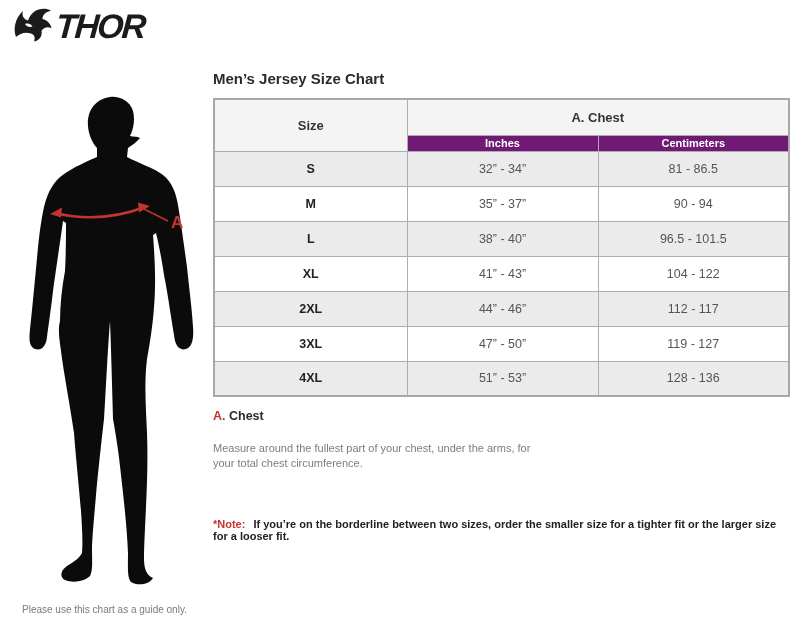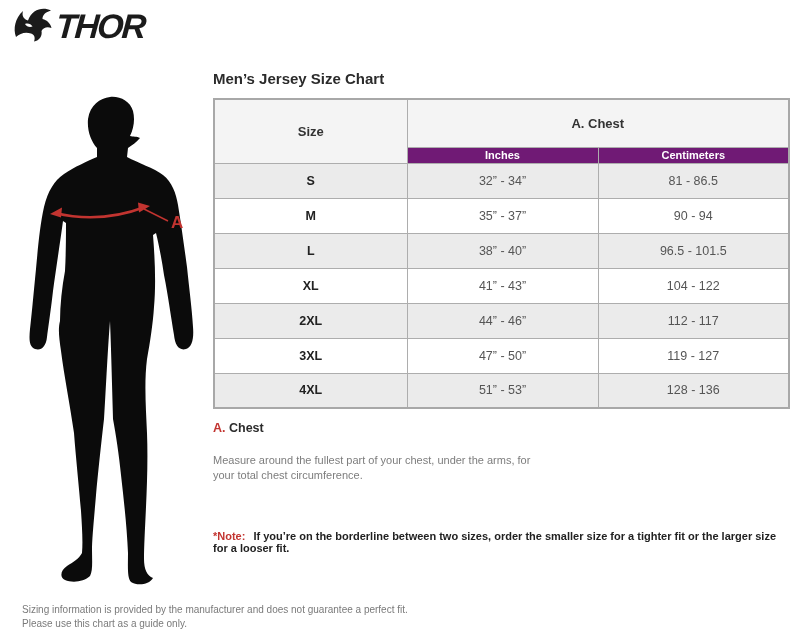--- a/index.html
+++ b/index.html
@@ -80,21 +80,21 @@
     border: 1px solid #adadad;
     text-align: center;
     vertical-align: middle;
   }
   th.h-size, th.h-chest {
     background: #f4f4f4;
     font-size: 13px;
     font-weight: bold;
     color: #333;
   }
-  tr.row-top { height: 48px; }
+  tr.row-top { height: 36px; }
   tr.row-units { height: 16px; }
   th.h-unit {
     background: #701a75;
     color: #ffffff;
     font-size: 11px;
     font-weight: bold;
     border-color: #444;
     border-left-color: #adadad;
     border-right-color: #adadad;
   }
@@ -287,17 +287,16 @@
       </div>
       <p class="measure-desc">Measure around the fullest part of your chest, under the arms, for your total chest circumference.</p>
     </div>
 
     <p class="note">
       <span class="red">*Note:</span><span>If you’re on the borderline between two sizes, order the smaller size for a tighter fit or the larger size for a looser fit.</span>
     </p>
   </div>
 
   <div class="footer">
-    <p>Sizing information is provided by the manufacturer and does not guarantee a perfect fit.</p>
     <p>Please use this chart as a guide only.</p>
   </div>
 
 </div>
 
 </body></html>

